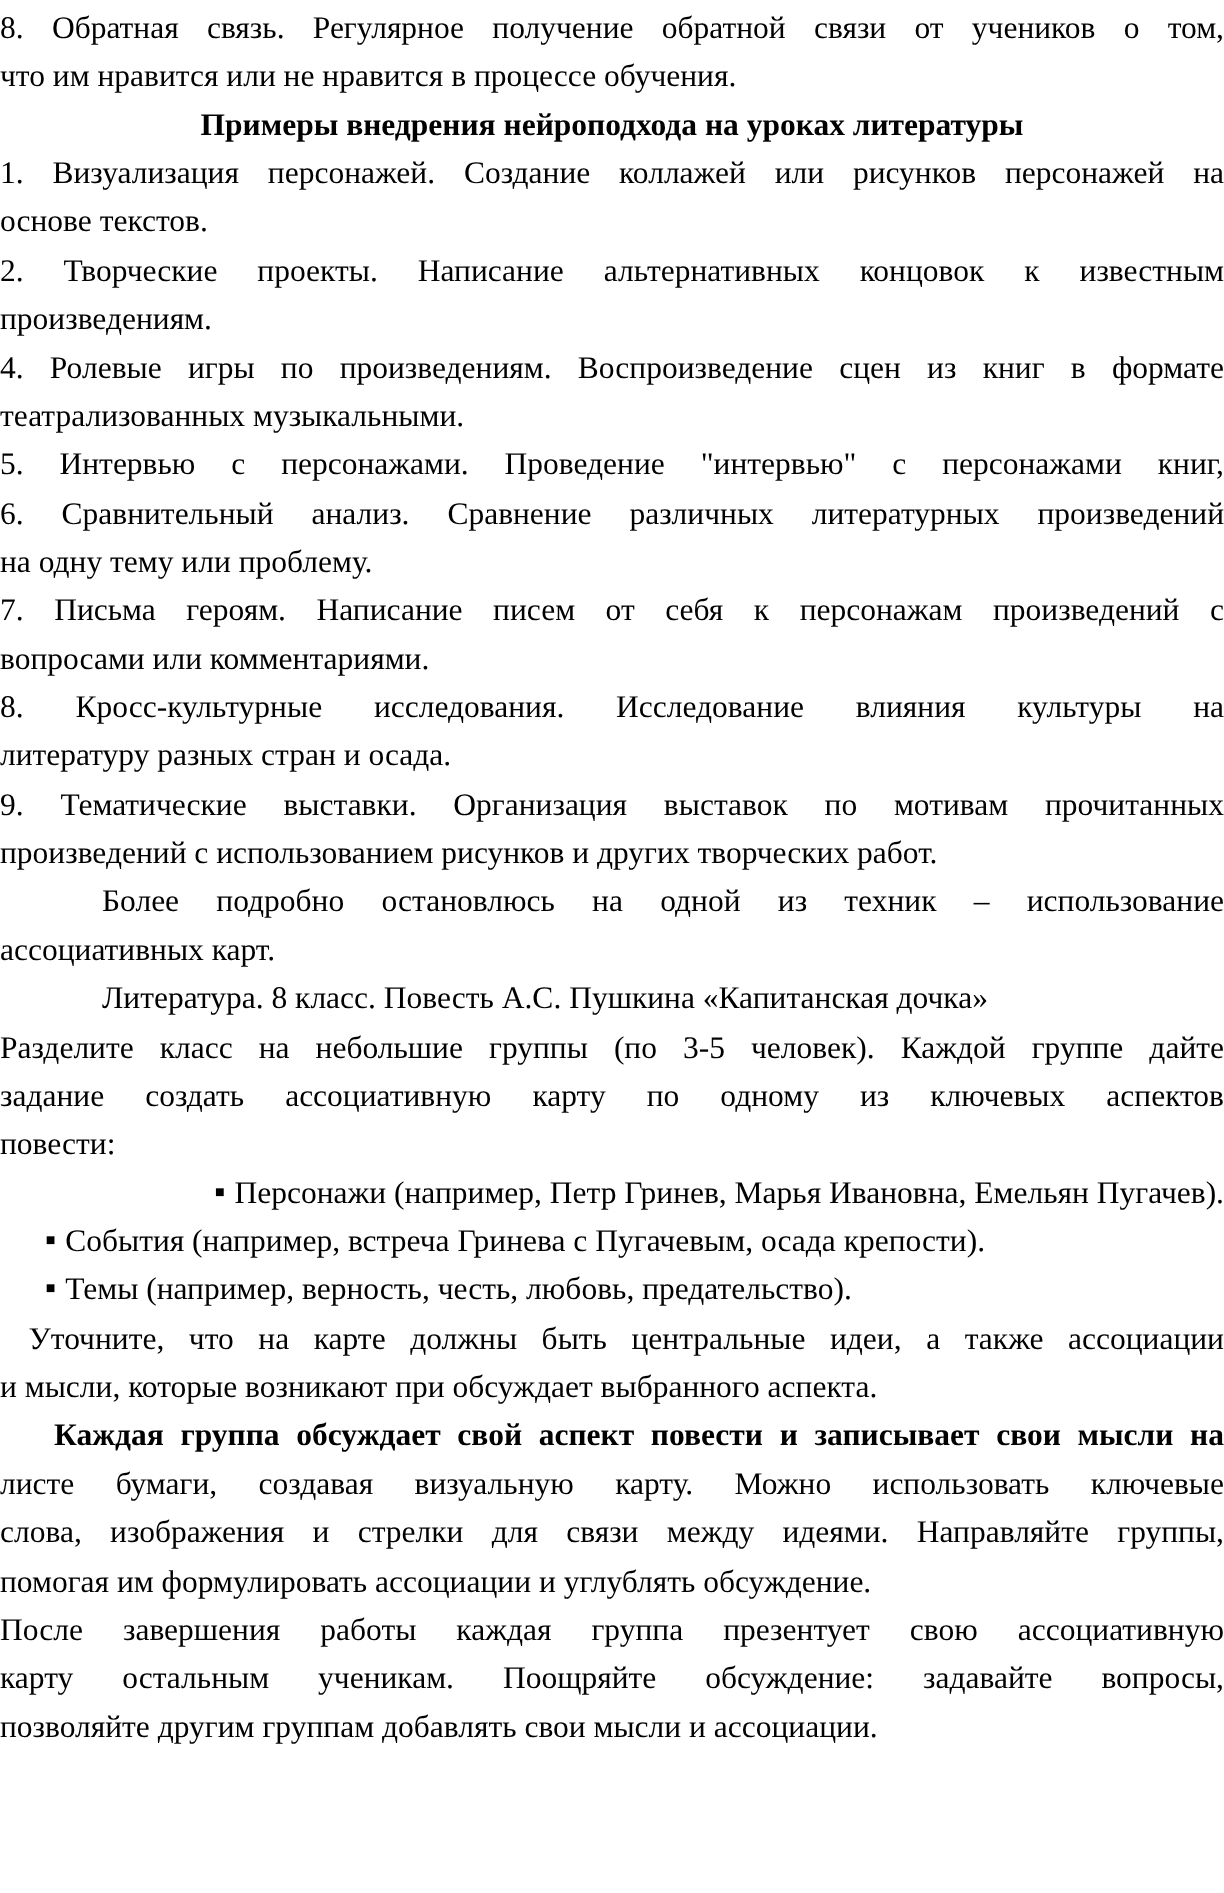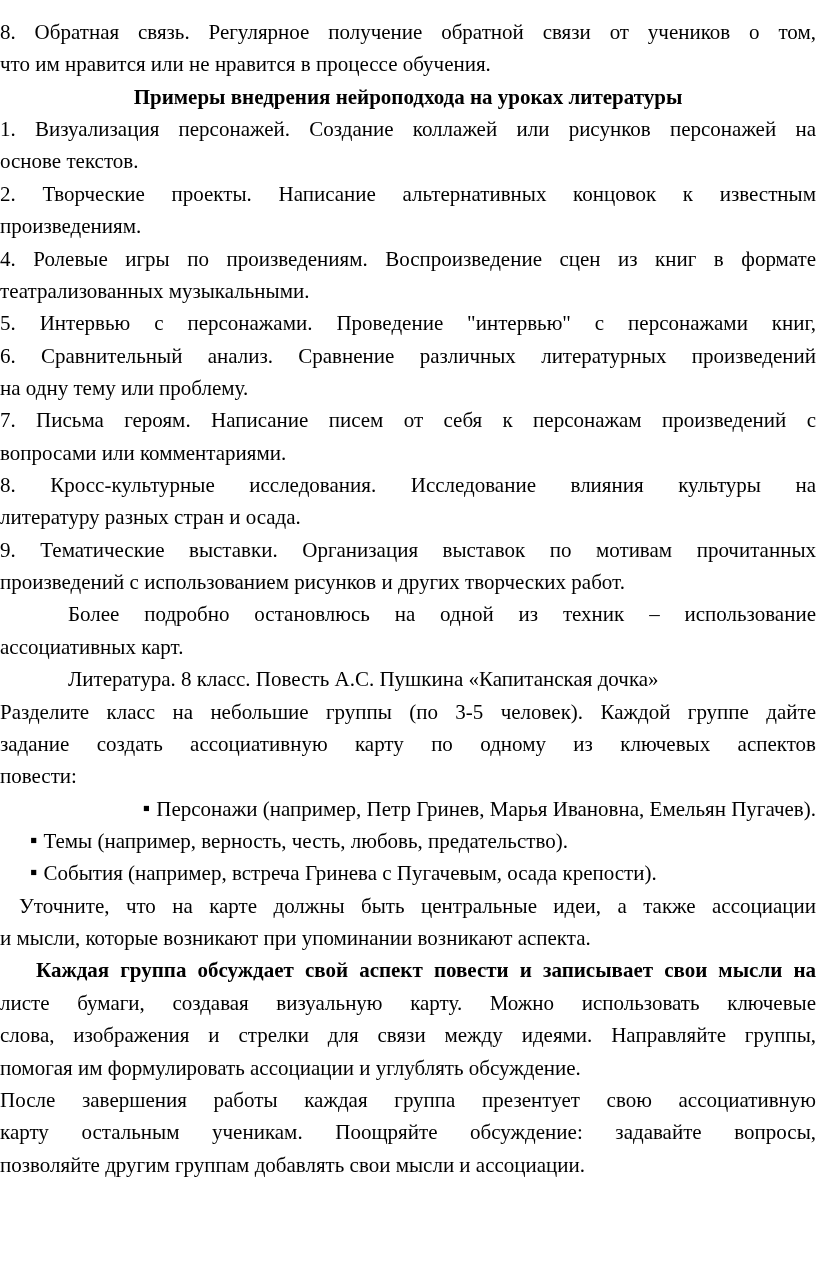--- a/index.html
+++ b/index.html
@@ -8,21 +8,21 @@
     background: #ffffff;
   }
   body {
     width: 816px;
     height: 1262px;
     overflow: hidden;
   }
   #document-page {
     width: 816px;
     height: 1262px;
-    padding-top: 16px;
+    padding-top: 2px;
     box-sizing: border-box;
     font-family: "Liberation Serif", "DejaVu Serif", serif;
     font-size: 21px;
     color: #000000;
     background: #ffffff;
   }
   .para { margin: 0; }
   .line {
     height: 32.36px;
     line-height: 32.36px;
@@ -94,28 +94,28 @@
     </div>
     <div class="para">
       <div class="line fill"><span>Разделите класс на небольшие группы (по 3-5 человек). Каждой группе дайте</span></div>
       <div class="line fill"><span>задание создать ассоциативную карту по одному из ключевых аспектов</span></div>
       <div class="line"><span>повести:</span></div>
     </div>
     <div class="para">
       <div class="line" style="padding-left: 30px; text-align: right;"><span class="bullet">▪</span><span>Персонажи (например, Петр Гринев, Марья Ивановна, Емельян Пугачев).</span></div>
     </div>
     <div class="para">
+      <div class="line" style="padding-left: 30px;"><span class="bullet">▪</span><span>События (например, встреча Гринева с Пугачевым, осада крепости).</span></div>
+    </div>
+    <div class="para">
       <div class="line" style="padding-left: 30px;"><span class="bullet">▪</span><span>Темы (например, верность, честь, любовь, предательство).</span></div>
     </div>
     <div class="para">
-      <div class="line" style="padding-left: 30px;"><span class="bullet">▪</span><span>События (например, встреча Гринева с Пугачевым, осада крепости).</span></div>
-    </div>
-    <div class="para">
       <div class="line fill" style="padding-left: 19px;"><span>Уточните, что на карте должны быть центральные идеи, а также ассоциации</span></div>
-      <div class="line"><span>и мысли, которые возникают при упоминании возникают аспекта.</span></div>
+      <div class="line"><span>и мысли, которые возникают при обсуждает выбранного аспекта.</span></div>
     </div>
     <div class="para">
       <div class="line fill" style="padding-left: 36px; font-weight: bold;"><span>Каждая группа обсуждает свой аспект повести и записывает свои мысли на</span></div>
       <div class="line fill"><span>листе бумаги, создавая визуальную карту. Можно использовать ключевые</span></div>
       <div class="line fill"><span>слова, изображения и стрелки для связи между идеями. Направляйте группы,</span></div>
       <div class="line"><span>помогая им формулировать ассоциации и углублять обсуждение.</span></div>
     </div>
     <div class="para">
       <div class="line fill"><span>После завершения работы каждая группа презентует свою ассоциативную</span></div>
       <div class="line fill"><span>карту остальным ученикам. Поощряйте обсуждение: задавайте вопросы,</span></div>

